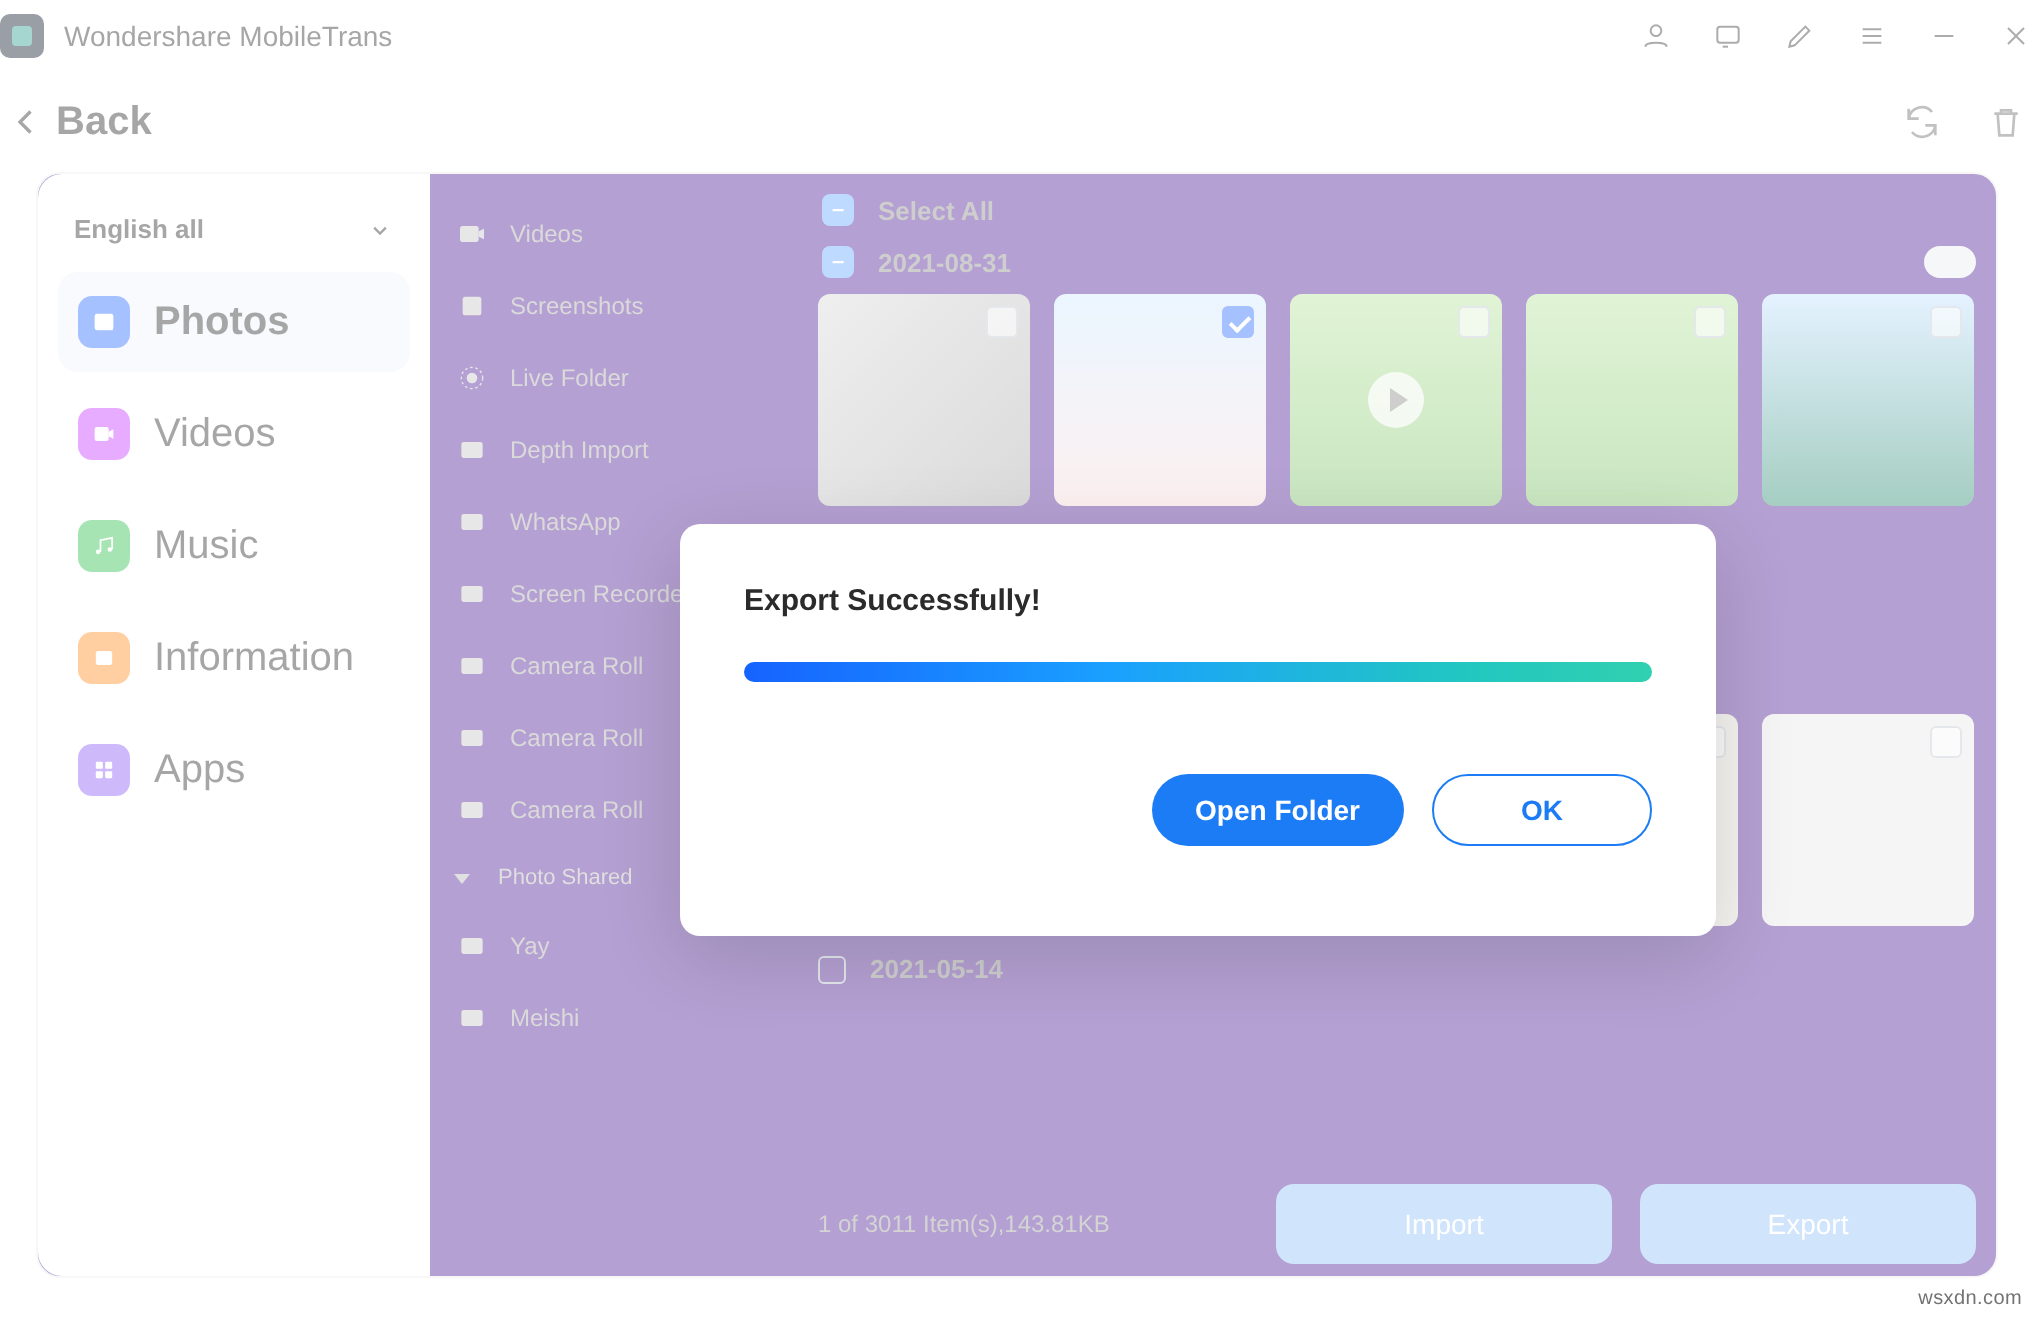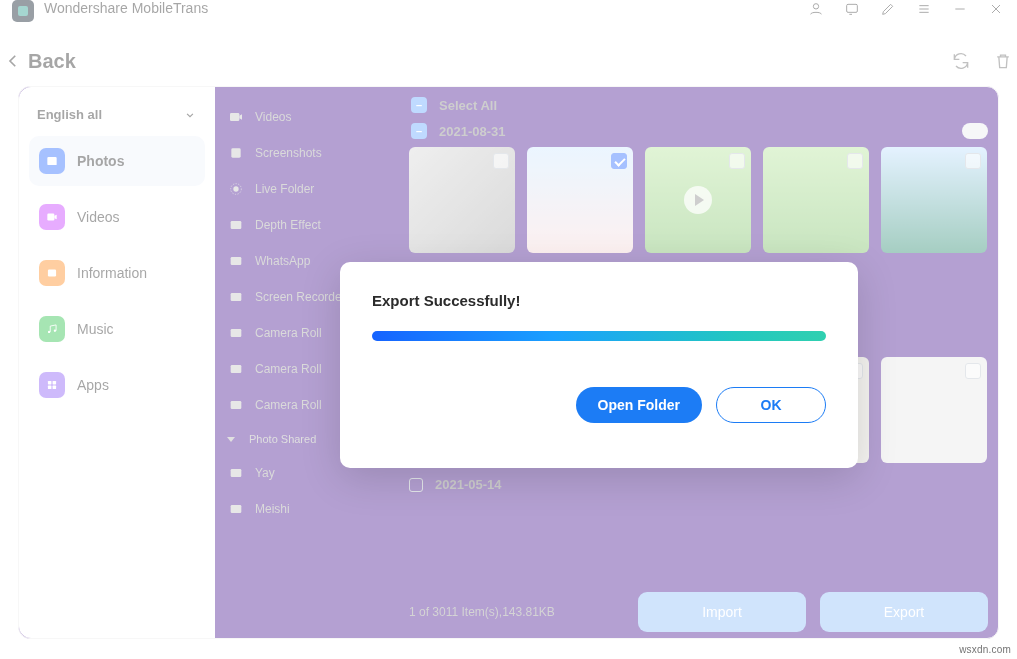--- a/index.html
+++ b/index.html
@@ -1,19 +1,19 @@
 <!DOCTYPE html>
 <html><head>
 <meta charset="utf-8">
 <style>
   * { box-sizing: border-box; margin: 0; padding: 0; }
   html, body { width: 1017px; height: 659px; font-family: -apple-system, BlinkMacSystemFont, 'Segoe UI', Arial, sans-serif; background: #fff; overflow: hidden; position: relative; }
 
   
-  .titlebar { height: 36px; display: flex; align-items: flex-start; padding: 0 12px; }
+  .titlebar { height: 36px; display: flex; align-items: center; padding: 0 0; }
   .titlebar .logo { width: 22px; height: 22px; background: #0d1b2a; border-radius: 5px; display:flex; align-items:center; justify-content:center;}
   .titlebar .logo-inner{width:10px;height:10px;background:#2a9d8f;border-radius:2px;}
   .titlebar .title { margin-left: 10px; font-size: 14px; color: #2b2b2b; font-weight:500;}
   .titlebar .spacer { flex: 1; }
   .titlebar .icon { width: 18px; height: 18px; margin-left: 18px; color:#3a3a3a; display:flex; align-items:center; justify-content:center; cursor:pointer;}
   .titlebar .icon svg{width:16px;height:16px;stroke:#3a3a3a;stroke-width:1.5;fill:none;}
 
   
   .backrow { height: 50px; display:flex; align-items:center; padding: 0 4px;}
   .back { display:flex; align-items:center; gap:6px; font-size:20px; font-weight:700; color:#2b2b2b; cursor:pointer;}
@@ -21,21 +21,21 @@
   .backrow .spacer{flex:1;}
   .backrow .tool{width:20px;height:20px;margin-left:22px;color:#6b6b6b;cursor:pointer;}
   .backrow .tool svg{width:20px;height:20px;stroke:#6b6b6b;stroke-width:1.6;fill:none;}
 
   
   .main{display:flex; height:calc(659px - 36px - 50px - 20px); padding:0 18px 0 18px;}
   .main-wrap{display:flex;width:100%;border:1px solid #ececec;border-radius:12px;background:#4c1d95;}
   .sidebar{width:196px;background:#fff;border-radius:12px 0 0 12px;padding:14px 10px; }
   .dropdown{display:flex;align-items:center;justify-content:space-between;font-size:13px;font-weight:600;color:#2b2b2b;padding:6px 8px 14px 8px;cursor:pointer;}
   .dropdown svg{width:14px;height:14px;stroke:#2b2b2b;stroke-width:2;fill:none;}
-  .navitem{display:flex;align-items:center;gap:12px;padding:12px 10px;border-radius:10px;font-size:14px;color:#2b2b2b;cursor:pointer;margin-bottom:6px;}
+  .navitem{display:flex;align-items:center;gap:12px;padding:12px 10px;border-radius:10px;font-size:20px;color:#2b2b2b;cursor:pointer;margin-bottom:6px;}
   .navitem.active{background:#eef2fb;font-weight:600;}
   .navitem .nicon{width:26px;height:26px;border-radius:7px;display:flex;align-items:center;justify-content:center;}
   .navitem .nicon svg{width:14px;height:14px;fill:#fff;}
   .nicon.photos{background:#2c6bff;}
   .nicon.videos{background:#c63aff;}
   .nicon.info{background:#ff8a1f;}
   .nicon.music{background:#2bc24a;}
   .nicon.apps{background:#8b5cf6;}
 
   .albums{width:190px;padding:12px 6px;}
@@ -172,36 +172,36 @@
       <div class="navitem">
         <div class="nicon videos">
             <svg viewBox="0 0 24 24">
               <rect x="4" y="6" width="12" height="12" rx="2"></rect>
               <path d="M16 10l4-2v8l-4-2"></path>
             </svg>
           </div>
         <span>Videos</span>
       </div>
       <div class="navitem">
+        <div class="nicon music">
+            <svg viewBox="0 0 24 24">
+              <path d="M9 17a2 2 0 11-4 0 2 2 0 014 0zM19 15a2 2 0 11-4 0 2 2 0 014 0z"></path>
+              <path d="M9 17V7l10-2v10" fill="none" stroke="#fff" stroke-width="1.5"></path>
+            </svg>
+          </div>
+        <span>Music</span>
+      </div>
+      <div class="navitem">
         <div class="nicon info">
             <svg viewBox="0 0 24 24">
               <rect x="5" y="6" width="14" height="12" rx="2"></rect>
               <path d="M8 10h5M8 14h8" stroke="#fff" stroke-width="1.5"></path>
             </svg>
           </div>
         <span>Information</span>
-      </div>
-      <div class="navitem">
-        <div class="nicon music">
-            <svg viewBox="0 0 24 24">
-              <path d="M9 17a2 2 0 11-4 0 2 2 0 014 0zM19 15a2 2 0 11-4 0 2 2 0 014 0z"></path>
-              <path d="M9 17V7l10-2v10" fill="none" stroke="#fff" stroke-width="1.5"></path>
-            </svg>
-          </div>
-        <span>Music</span>
       </div>
       <div class="navitem">
         <div class="nicon apps">
             <svg viewBox="0 0 24 24">
               <rect x="5" y="5" width="6" height="6" rx="1"></rect>
               <rect x="13" y="5" width="6" height="6" rx="1"></rect>
               <rect x="5" y="13" width="6" height="6" rx="1"></rect>
               <rect x="13" y="13" width="6" height="6" rx="1"></rect>
             </svg>
           </div>
@@ -228,21 +228,21 @@
           <span class="aicon"><svg viewBox="0 0 24 24">
               <circle cx="12" cy="12" r="4"></circle>
               <circle cx="12" cy="12" r="8" fill="none" stroke="#c7c7c7" stroke-dasharray="2 2"></circle>
             </svg></span>
           <span>Live Folder</span>
         </div>
       <div class="album">
           <span class="aicon"><svg viewBox="0 0 24 24">
               <rect x="4" y="6" width="16" height="12" rx="2"></rect>
             </svg></span>
-          <span>Depth Effect</span>
+          <span>Depth Import</span>
         </div>
       <div class="album">
           <span class="aicon"><svg viewBox="0 0 24 24">
               <rect x="4" y="6" width="16" height="12" rx="2"></rect>
             </svg></span>
           <span>WhatsApp</span>
         </div>
       <div class="album">
           <span class="aicon"><svg viewBox="0 0 24 24">
               <rect x="4" y="6" width="16" height="12" rx="2"></rect>

